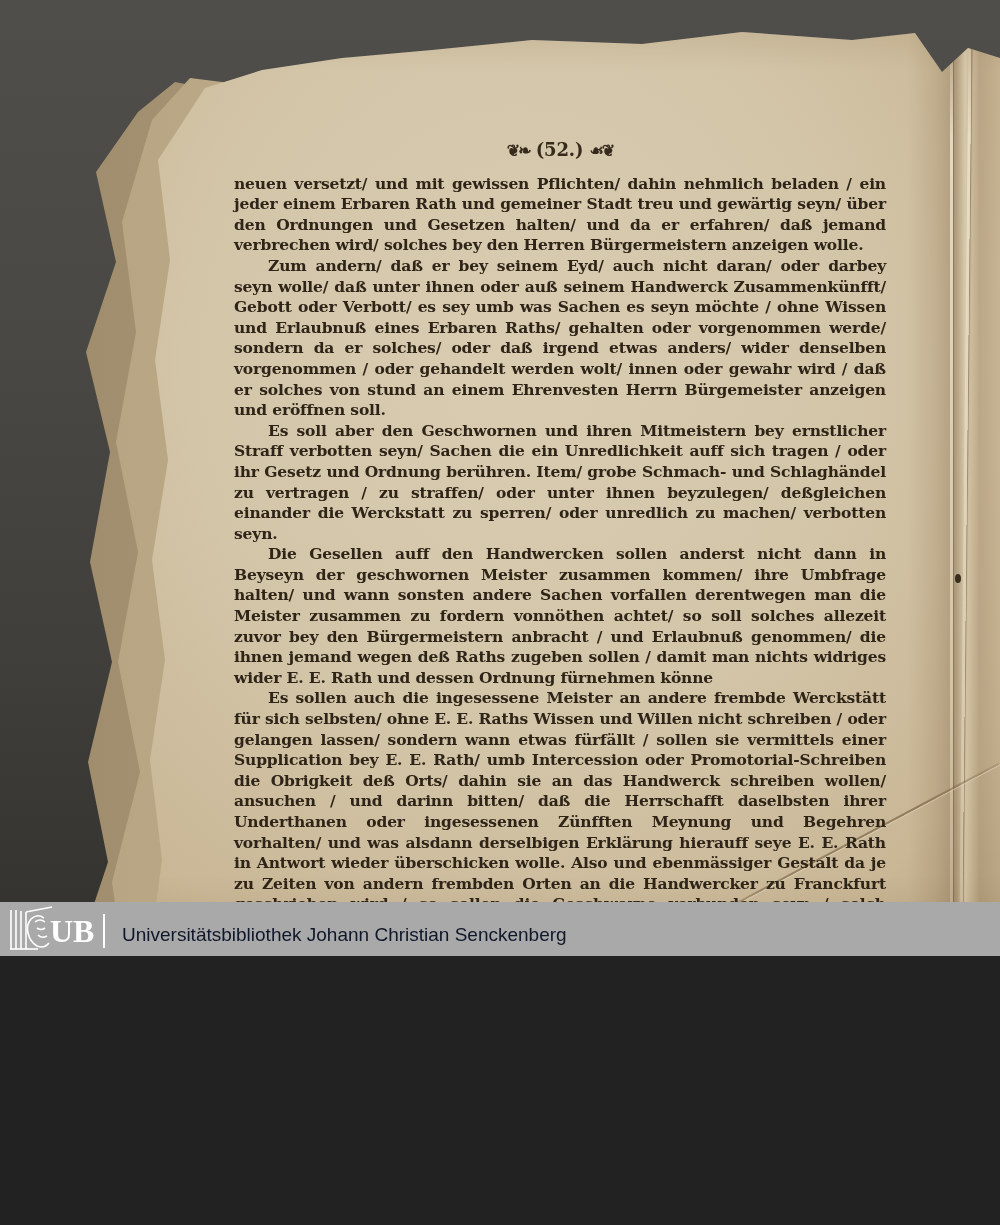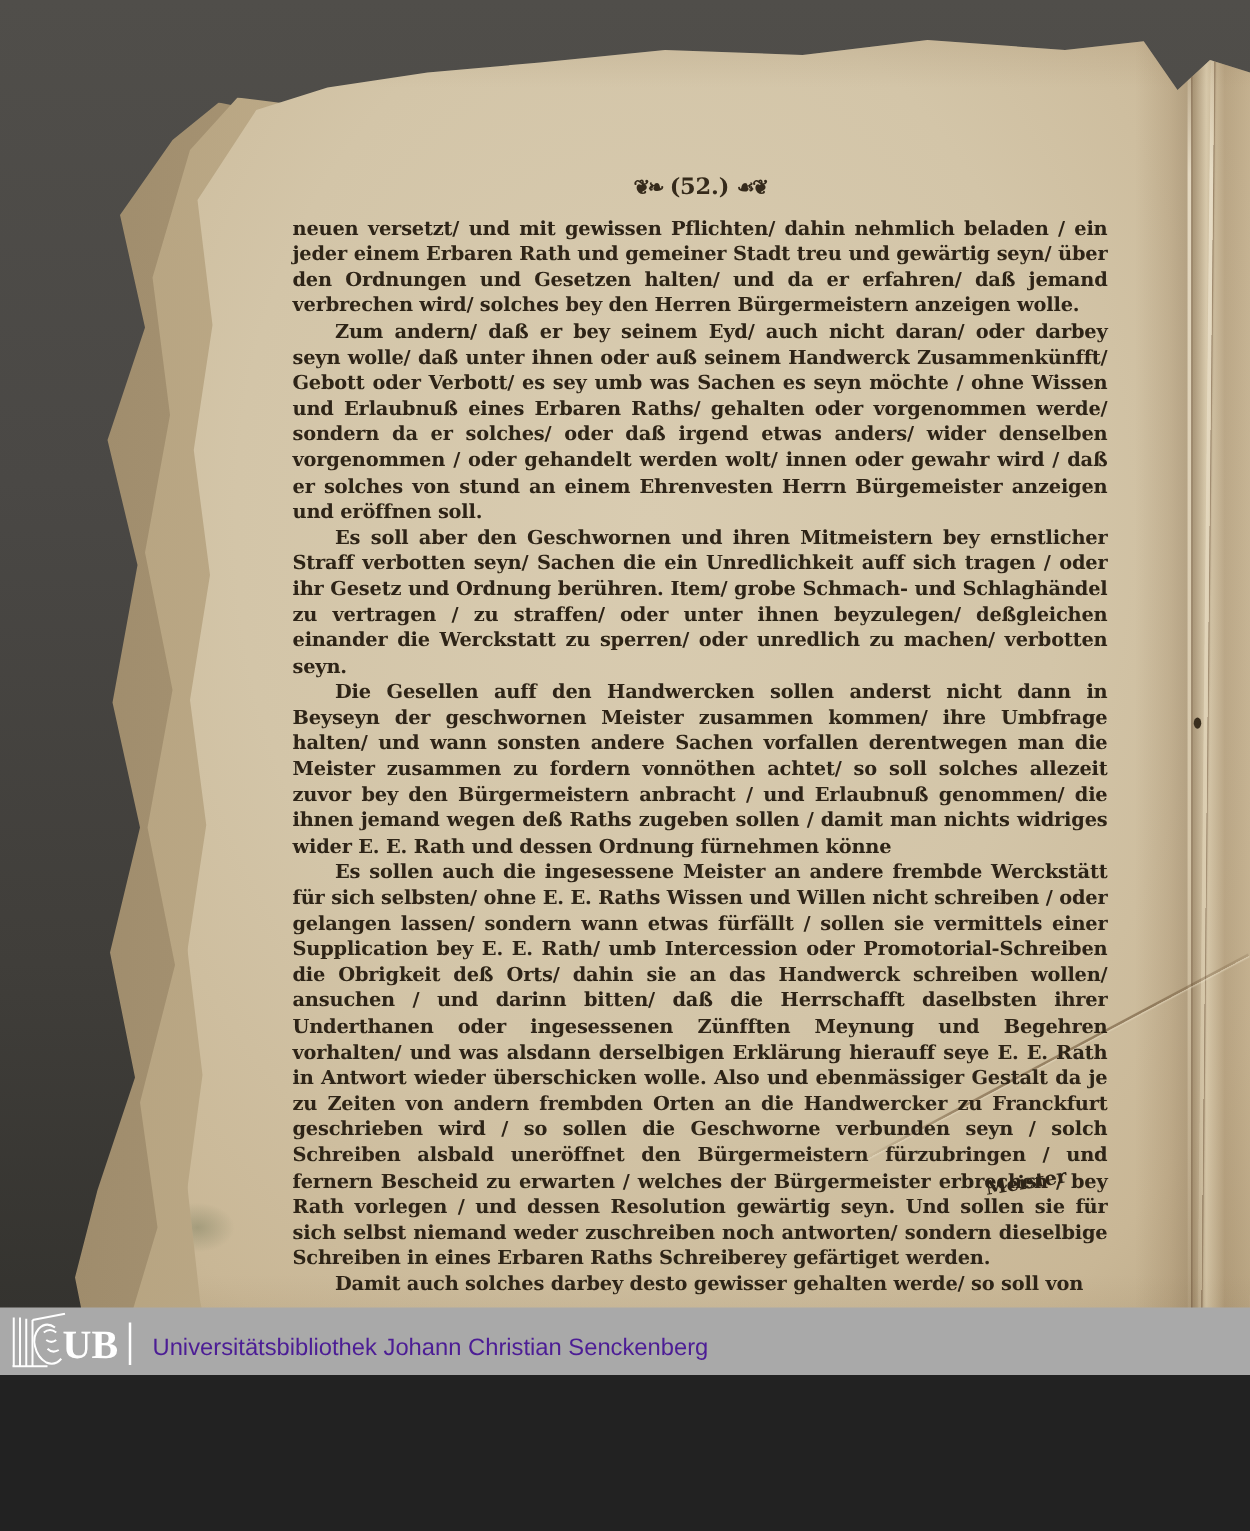--- a/index.html
+++ b/index.html
@@ -1,17 +1,17 @@
 <!DOCTYPE html>
 <html><head>
 <meta charset="utf-8">
 <style>
   html,body{margin:0;padding:0;background:#222;}
   .stage{
-    position:relative;width:1000px;height:1100px;overflow:hidden;
+    position:relative;width:1000px;height:956px;overflow:hidden;
     background:linear-gradient(180deg,#504e4a 0%,#4a4845 35%,#403e3a 70%,#32312d 100%);
     font-family:"DejaVu Serif",serif;
   }
   
   .leaf{position:absolute;inset:0;}
   .leaf-under1{
     clip-path:polygon(175px 82px,138px 112px,96px 172px,116px 262px,86px 352px,110px 452px,90px 562px,112px 662px,88px 762px,108px 862px,78px 952px,60px 1022px,74px 1092px,112px 1152px,185px 1162px,235px 1098px,215px 90px);
     background:linear-gradient(90deg,#9d8a6a,#b5a281 60%,#bcab8a);
     filter:drop-shadow(0 0 6px rgba(0,0,0,.45));
   }
@@ -69,21 +69,21 @@
     position:absolute;left:788px;top:936px;color:#2e2417;font-weight:700;font-size:15.5px;
     transform:rotate(-9deg);letter-spacing:-.2px;
   }
   
   .footerbar{
     position:absolute;left:0;bottom:0;width:1000px;height:54px;
     background:#a9a9a9;display:flex;align-items:center;
     font-family:"Liberation Sans",sans-serif;
   }
   .brand-logo{margin-left:8px;flex:0 0 auto;display:flex;align-items:center;}
-  .brand-text{margin-left:14px;color:#4c1d95;font-size:19px;line-height:24px;margin-top:12px;}
+  .brand-text{margin-left:14px;color:#0f172a;font-size:19px;line-height:24px;margin-top:12px;}
   .ub-mono{fill:#fff;font-family:"Liberation Serif",serif;font-weight:bold;}
 </style>
 </head>
 <body>
 
 <div class="stage">
 
   <div class="leaf leaf-under1"></div>
   <div class="leaf leaf-under2"></div>
 

